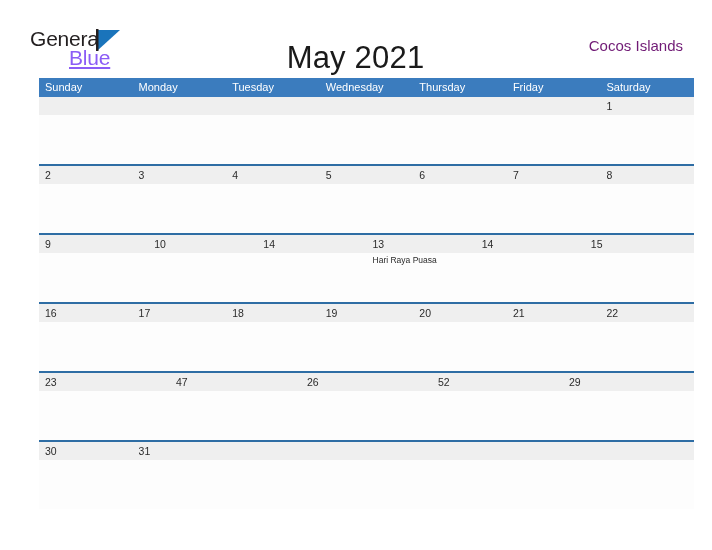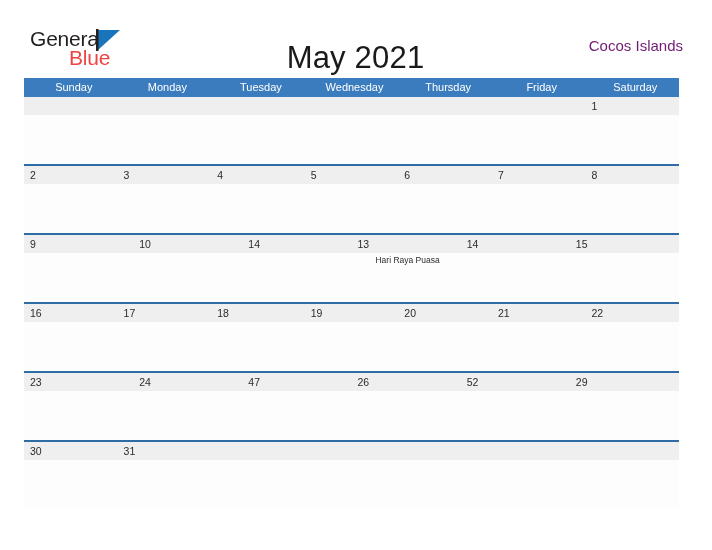--- a/index.html
+++ b/index.html
@@ -48,22 +48,23 @@
     left: 68px;
     top: 1px;
     width: 26px;
     height: 22px;
   }
   .logo-blue {
     position: absolute;
     left: 41px;
     top: 19px;
     font-size: 21px;
-    color: #ef4444;
+    color: #8b5cf6;
     letter-spacing: -0.2px;
+    text-decoration: underline;
   }
   .cal-title {
     position: absolute;
     left: 0;
     top: 0;
     width: 655px;
     text-align: center;
     font-size: 31px;
     font-weight: 400;
     color: #1a1a1a;
@@ -75,24 +76,23 @@
     right: 0px;
     top: 13px;
     font-size: 15px;
     color: #701a75;
     text-align: right;
   }
 
   
   .calendar {
     position: absolute;
-    left: 24px;
+    left: 39px;
     top: 78px;
     width: 655px;
-    text-align: center;
   }
   .weekdays {
     display: flex;
     background: #3b7cbe;
     height: 19px;
   }
   .weekday {
     flex: 1 1 0;
     color: #ffffff;
     font-size: 11px;
@@ -262,23 +262,20 @@
           </div>
           <div class="daycell">
             <div class="daynum">22</div>
           </div>
         </div>
         <div class="week">
           <div class="daycell">
             <div class="daynum">23</div>
           </div>
           <div class="daycell">
-            <div class="daynum">24</div>
-          </div>
-          <div class="daycell">
             <div class="daynum">47</div>
           </div>
           <div class="daycell">
             <div class="daynum">26</div>
           </div>
           <div class="daycell">
             <div class="daynum">52</div>
           </div>
           <div class="daycell">
             <div class="daynum">29</div>

